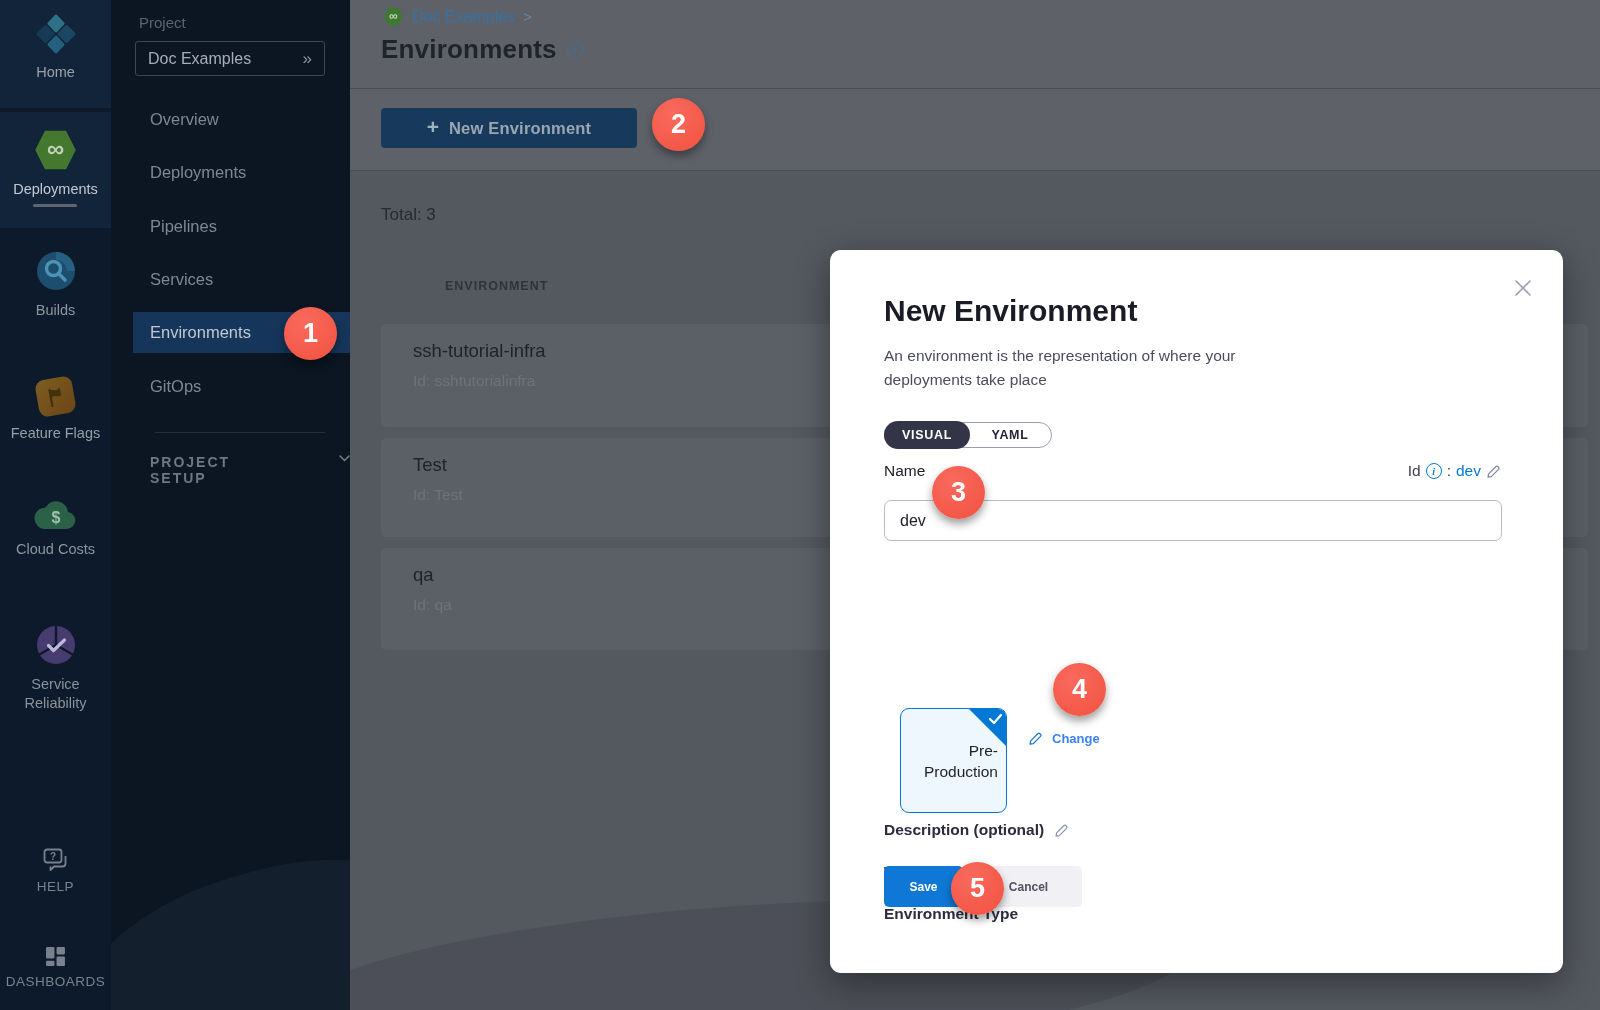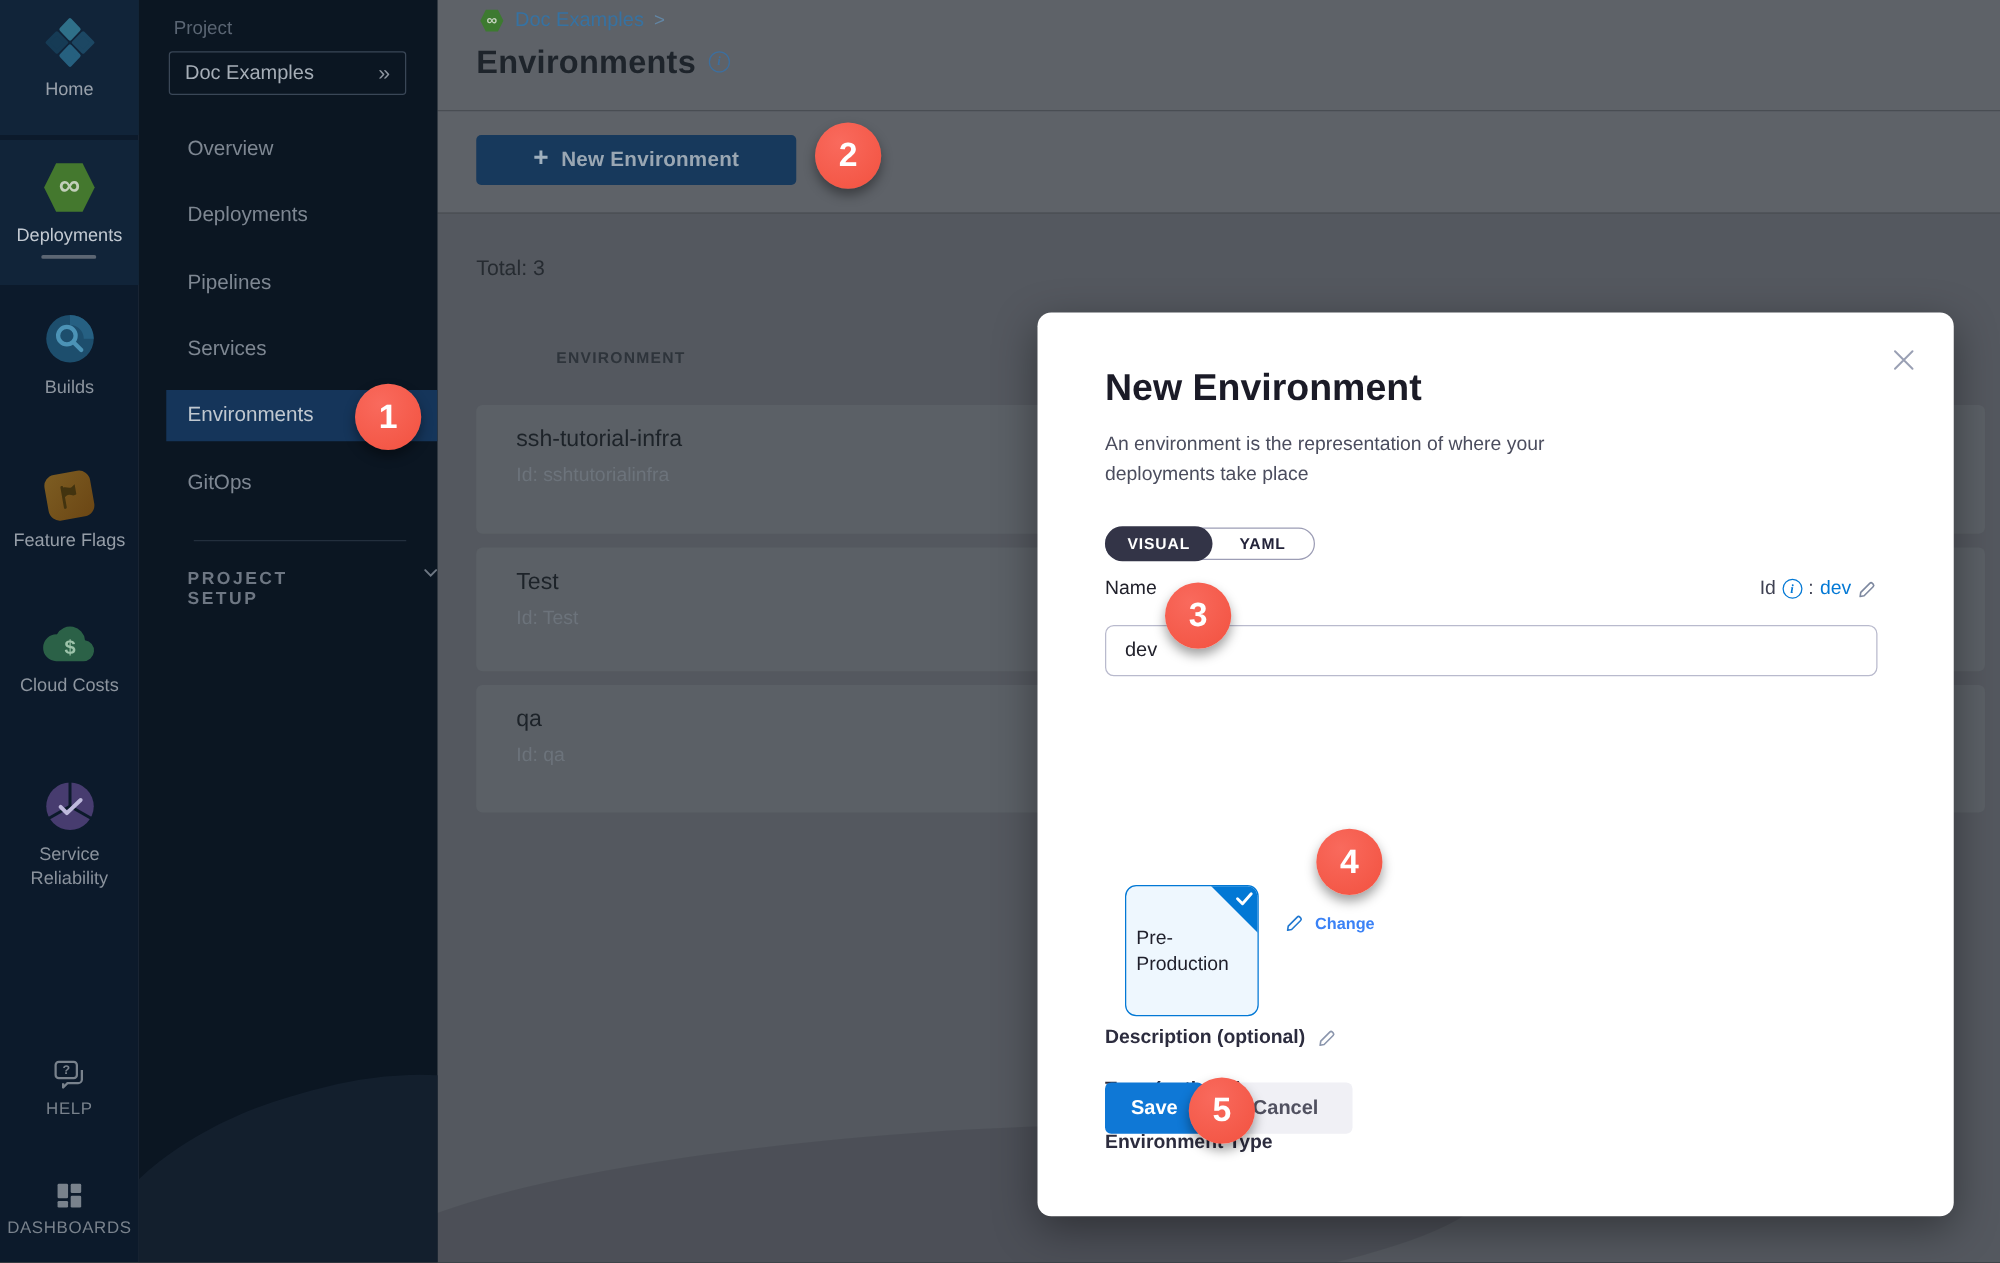--- a/index.html
+++ b/index.html
@@ -85,26 +85,26 @@
   .pencil-gray{color:#8b96ad;}
   .name-input{position:absolute;left:54px;top:250px;width:618px;height:41px;border:1px solid #b9bacd;border-radius:7px;
     padding:0 15px;font-size:16px;color:#21212b;outline:none;background:#fff;}
   .opt-row{position:absolute;left:54px;display:flex;align-items:center;gap:10px;}
   .opt-label{font-size:15.5px;font-weight:600;color:#2c2c3e;}
   .envtype-card{position:absolute;left:70px;top:458px;width:107px;height:105px;background:#eef7fe;
     border:1.6px solid #0278d5;border-radius:9px;cursor:pointer;overflow:hidden;}
   .envtype-card .fold{position:absolute;right:-1px;top:-1px;width:39px;height:39px;background:#0278d5;
     clip-path:polygon(0 0,100% 0,100% 100%);}
   .envtype-card .fold svg{position:absolute;right:4px;top:5px;}
-  .envtype-card .ct{position:absolute;left:0;right:0;top:50%;transform:translateY(-50%);text-align:left;
+  .envtype-card .ct{position:absolute;left:0;right:0;top:50%;transform:translateY(-50%);text-align:right;
     font-size:15.5px;line-height:21px;color:#1f1f2b;padding:0 8px;}
   .change-link{position:absolute;left:198px;top:480px;display:flex;align-items:center;gap:8px;cursor:pointer;}
   .change-link span{font-size:13px;font-weight:600;color:#3b82f6;}
   .btn{position:absolute;top:616px;height:41px;border-radius:5px;display:flex;align-items:center;justify-content:center;
-    font-size:16px;font-weight:bold;cursor:pointer;}
+    font-size:12px;font-weight:bold;cursor:pointer;}
   .btn-save{left:54px;width:79px;background:#0f78d6;color:#ffffff;}
   .btn-cancel{left:145px;width:107px;background:#f0f0f5;color:#515160;}
 
   
   .badge{position:absolute;width:53px;height:53px;border-radius:50%;z-index:9;
     background:radial-gradient(circle at 38% 30%,#f96a5d,#f2513f);box-shadow:0 5px 9px rgba(0,0,0,.38);
     display:flex;align-items:center;justify-content:center;color:#fff;font-size:27px;font-weight:bold;}
   .b1{left:284px;top:307px;}
   .b2{left:652px;top:98px;}
   .b3{left:932px;top:466px;}

